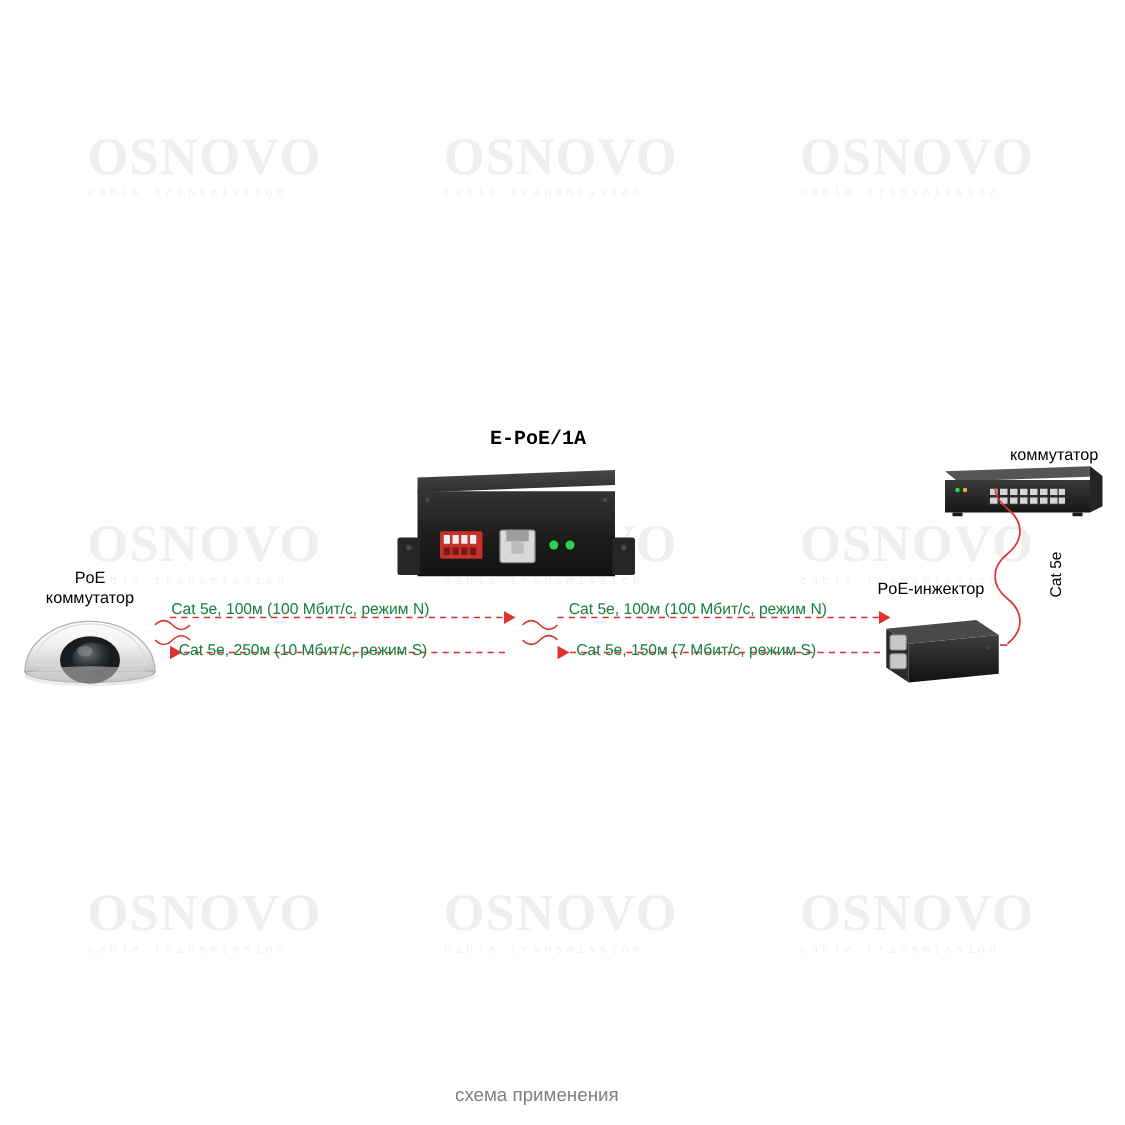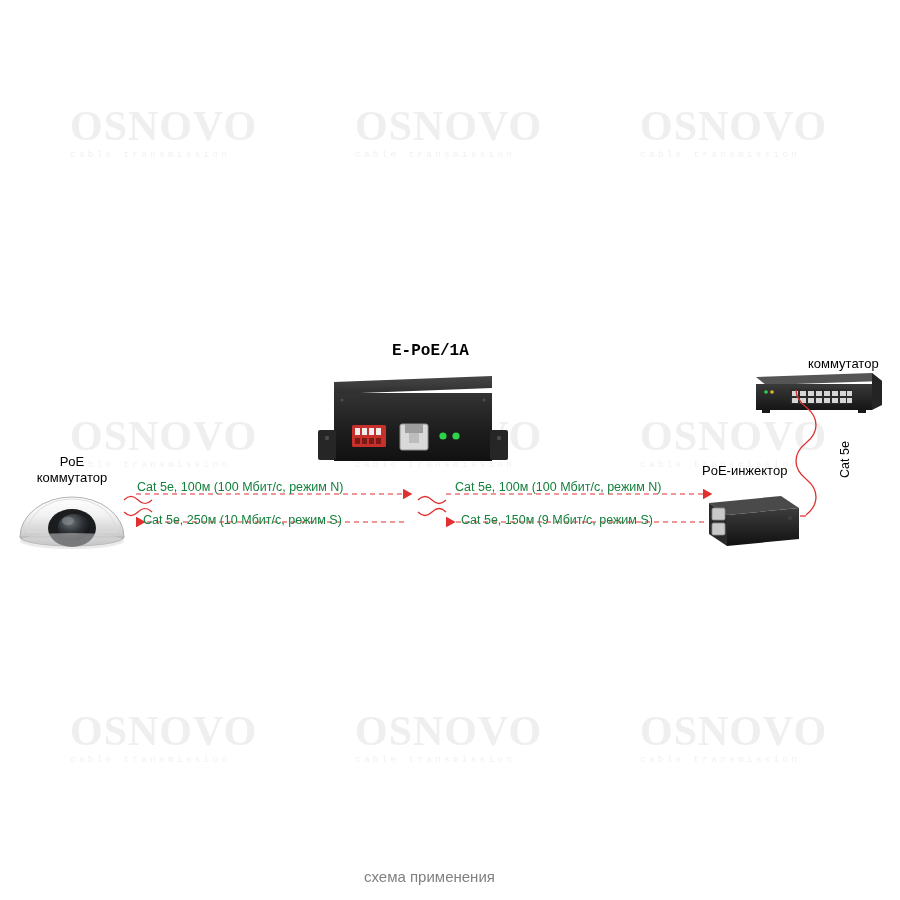--- a/index.html
+++ b/index.html
@@ -277,19 +277,19 @@
   <div class="lbl" style="left:14px; top:470px; width:116px;">коммутатор</div>
 
   <div class="lbl" style="left:702px; top:463px;text-align:center;">PoE-инжектор</div>
 
   <div class="lbl" style="left:771px; top:356px;padding-left:37px;">коммутатор</div>
 
   <div class="cable-lbl" style="left:137px; top:480px;">Cat 5e, 100м (100 Мбит/с, режим N)</div>
   <div class="cable-lbl" style="left:143px; top:513px;">Cat 5e, 250м (10 Мбит/с, режим S)</div>
 
   <div class="cable-lbl" style="left:455px; top:480px;">Cat 5e, 100м (100 Мбит/с, режим N)</div>
-  <div class="cable-lbl" style="left:461px; top:513px;">Cat 5e, 150м (9 Мбит/с, режим S)</div>
+  <div class="cable-lbl" style="left:461px; top:513px;">Cat 5e, 150м (7 Мбит/с, режим S)</div>
 
   <div class="vert-lbl" style="left:838px; top:478px;">Cat 5e</div>
 
   <div class="bottom-caption" style="left:364px; top:868px;">схема применения</div>
 
 </div>
 
 </body></html>

